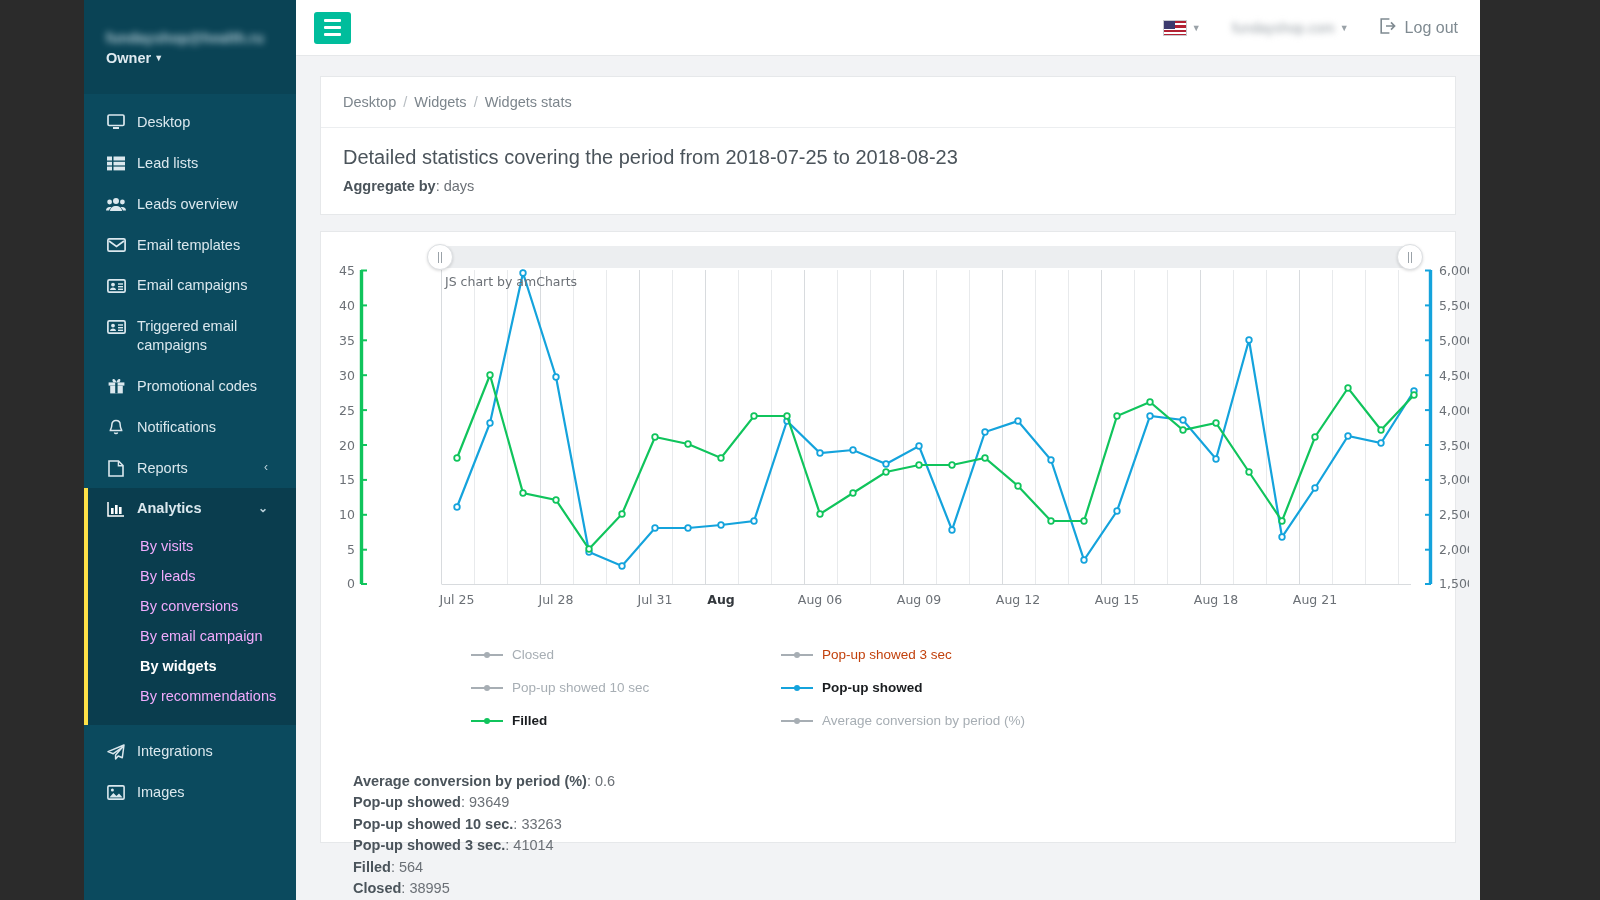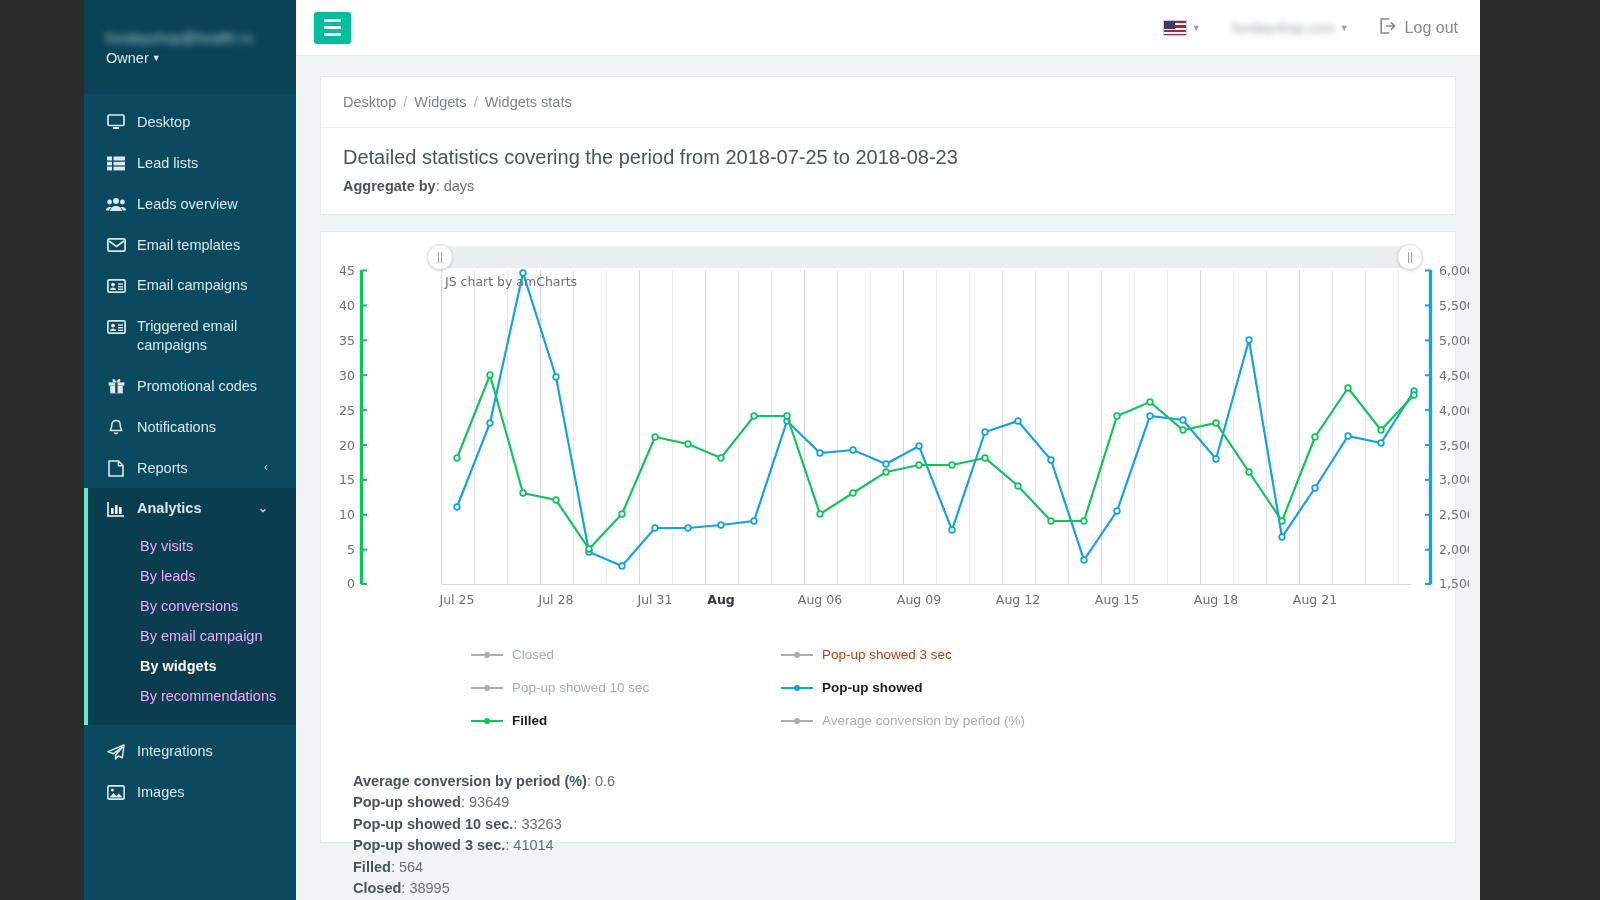--- a/index.html
+++ b/index.html
@@ -12,20 +12,21 @@
   .app { position: relative; width: 1600px; height: 900px; background: #2b2b2b; }
 
   
   .sidebar {
     position: absolute; left: 84px; top: 0; width: 212px; height: 900px;
     background: #0b4a5e; overflow: hidden;
   }
   .sb-user {
     padding: 30px 0 24px 22px; height: 94px;
     background: #0a4355;
+    font-weight: bold;
   }
   .sb-user-email {
     font-size: 14px; color: #cfe2ea; letter-spacing: .3px;
     filter: blur(3.6px); opacity: .85; height: 16px;
   }
   .sb-user-role { font-size: 14.5px; color: #dfeaf0; margin-top: 4px; }
   .sb-caret { display:inline-block; margin-left:3px; font-size:9px; position:relative; top:-2px;}
 
   .sb-nav { padding-top: 8px; }
   .sb-item {
@@ -34,21 +35,21 @@
     color: #dbe8ee; font-size: 14.5px; line-height: 1.3;
     cursor: pointer; position: relative;
   }
   .sb-item .ico { width: 20px; height: 18px; flex: 0 0 20px; display:flex; align-items:center; justify-content:center; }
   .sb-item .ico svg { display:block; }
   .sb-item.wrap { align-items: flex-start; }
   .sb-item.wrap .ico { margin-top: 1px; }
 
   .sb-group-active {
     background: #0a3d4e;
-    border-left: 4px solid #5eead4;
+    border-left: 4px solid #fde047;
     padding-left: 0;
   }
   .sb-group-active > .sb-item { padding-left: 18px; font-weight: bold; }
   .sb-sub { padding: 2px 0 14px 0; }
   .sb-sub-item {
     padding: 7px 0 7px 52px; font-size: 14.5px; color: #f0abfc; cursor: pointer;
   }
   .sb-sub-item.active { color: #ffffff; font-weight: bold; }
   .sb-chevron { margin-left: auto; font-size: 12px; color: #bcd3dc; padding-right: 14px;}
 

